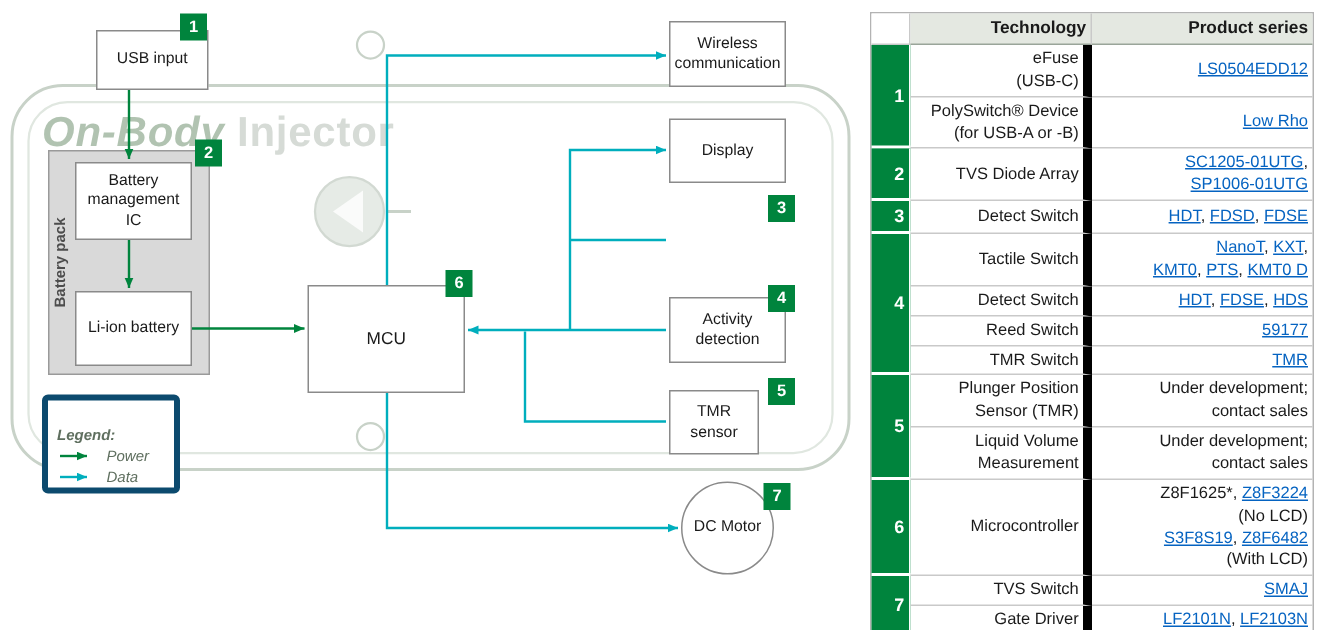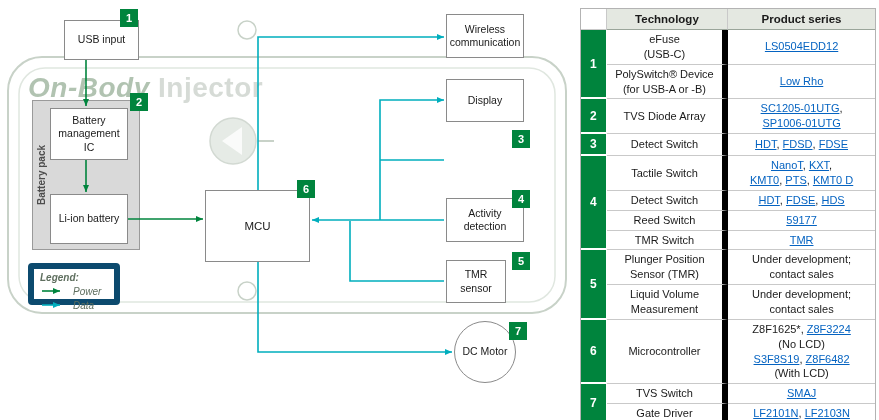--- a/index.html
+++ b/index.html
@@ -29,29 +29,29 @@
   .st-t{stroke:var(--teal);stroke-width:1.6;fill:none;}
   .mk-g{fill:var(--green);}
   .mk-t{fill:var(--teal);}
 
   .box{position:absolute;background:#fff;border:1px solid #8a8a8a;display:flex;align-items:center;justify-content:center;
     text-align:center;font-size:10.5px;color:#1a1a1a;line-height:1.25;padding:3px;z-index:4;}
   .circle-box{border-radius:50%;}
   .badge{position:absolute;width:18px;height:18px;background:var(--green);color:#fff;font-size:11px;font-weight:bold;
     display:flex;align-items:center;justify-content:center;z-index:5;}
 
-  .legend{position:absolute;left:28px;top:263px;width:92px;height:42px;background:#fff;border:6px solid #0c4a6e;border-radius:4px;
-    z-index:4;padding:3px 6px;font-size:10px;font-style:italic;color:#5f6f5f;}
+  .legend{position:absolute;left:28px;top:263px;width:92px;height:66px;background:#fff;border:4px solid #0c4a6e;border-radius:4px;
+    z-index:4;padding:18px 6px;font-size:10px;font-style:italic;color:#5f6f5f;}
   .legend-title{font-weight:bold;margin-bottom:1px;}
   .legend-row{display:flex;align-items:center;gap:5px;height:14px;}
 
   
   .tablewrap{position:absolute;left:580px;top:8px;width:296px;}
   table{border-collapse:separate;border-spacing:0;width:296px;border:1px solid #b3b3b3;font-size:11px;color:#1a1a1a;}
-  th,td{vertical-align:middle;text-align:center;}
+  th,td{vertical-align:middle;text-align:right;}
   th{background:#e4e8e1;font-weight:bold;font-size:11.5px;padding:4px 3px;border-bottom:1px solid #9aa59a;border-right:1px solid #c9c9c9;}
   th.corner{background:#fff;border-bottom:1px solid #c9c9c9;}
   th:last-child,td:last-child{border-right:none;}
   td{padding:2px 3px;border-bottom:1px solid #c9c9c9;border-right:6px solid #000000;line-height:1.35;}
   td.numcell{background:var(--green);color:#fff;font-weight:bold;font-size:12px;border-bottom:2px solid #fff;border-right:1px solid #fff;}
   a.plink{color:var(--link);text-decoration:underline;cursor:pointer;}
 </style>
 </head>
 <body>
 

